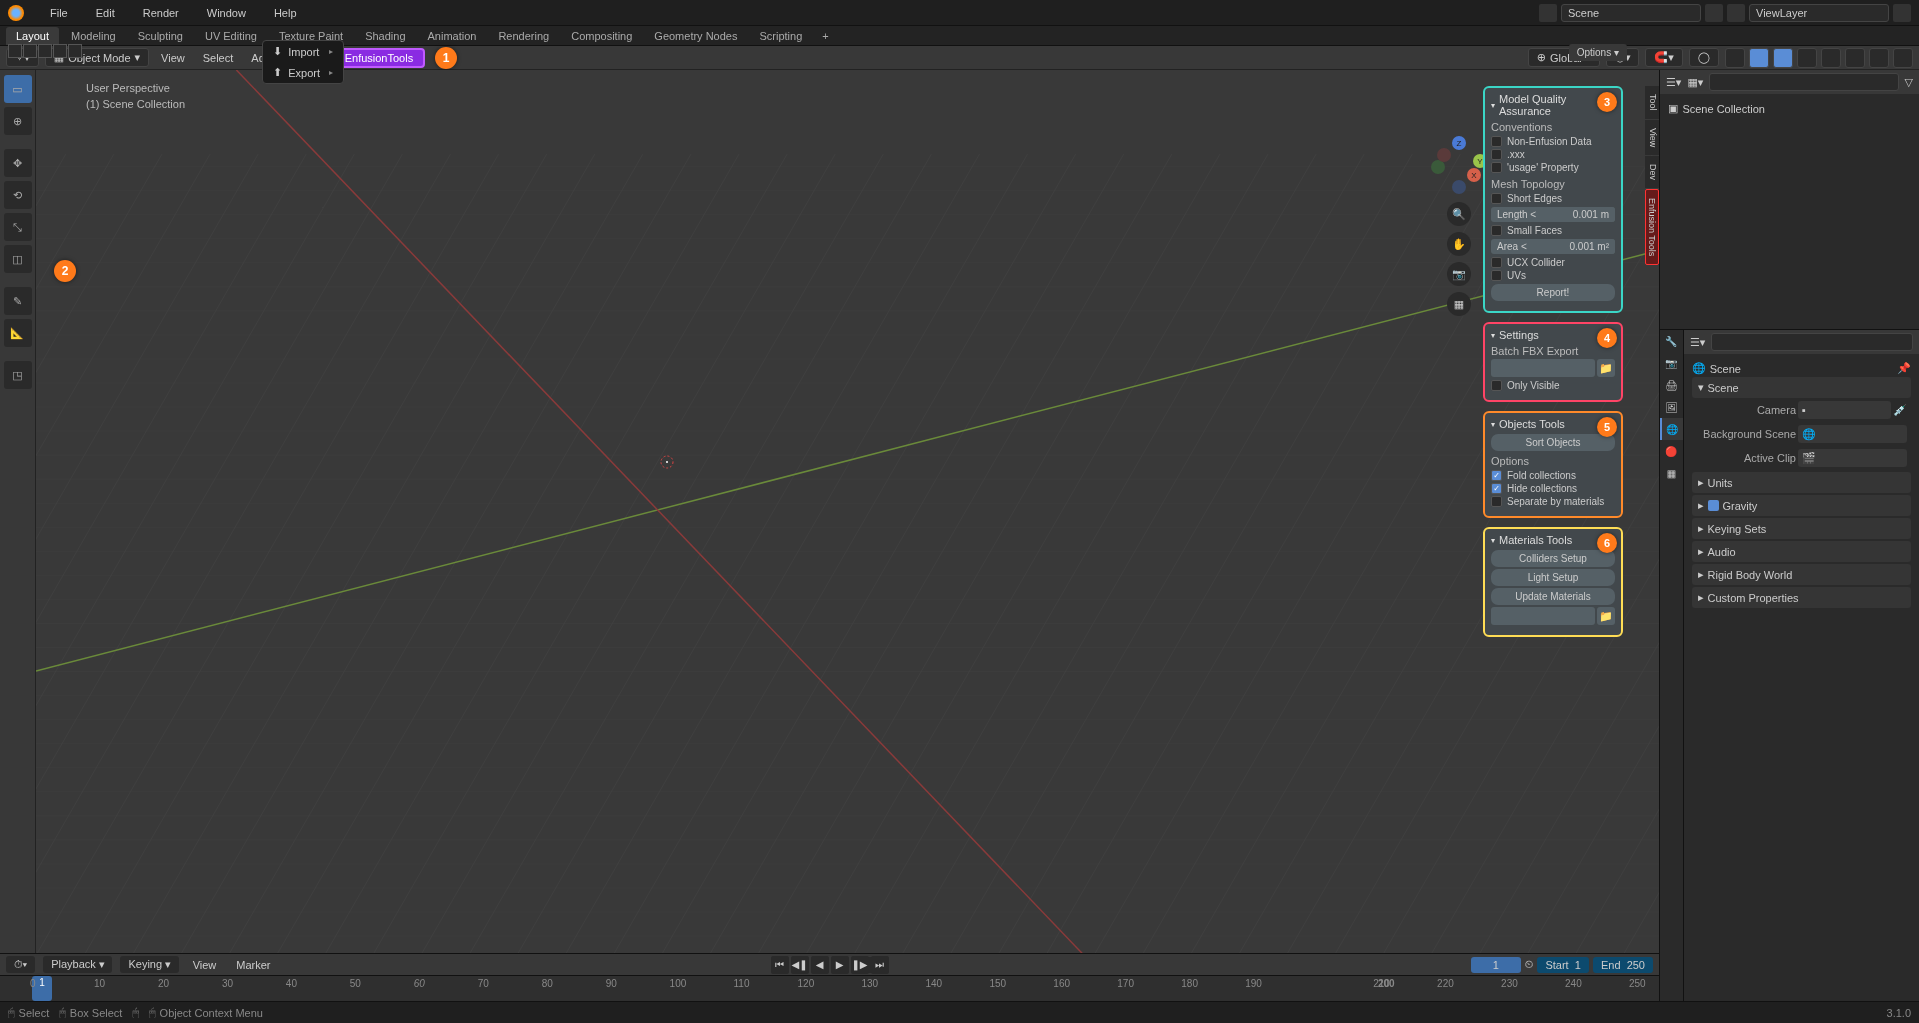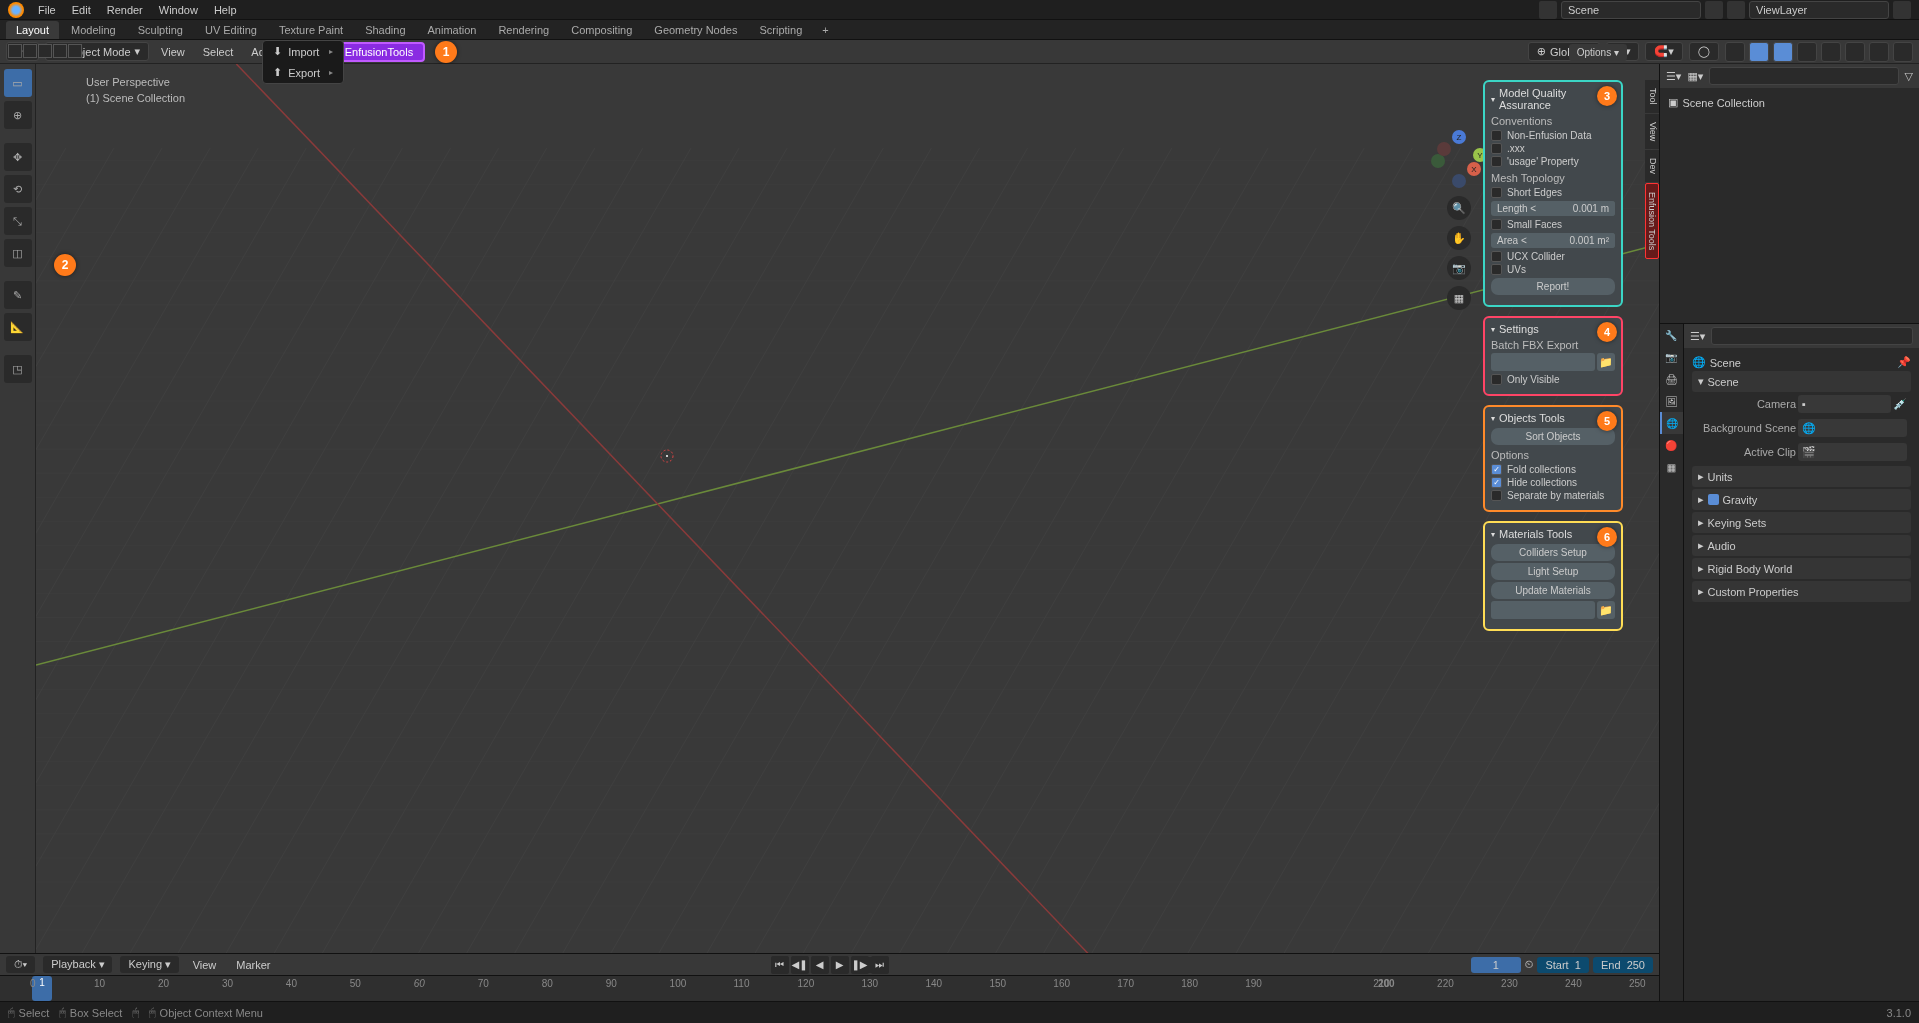--- a/index.html
+++ b/index.html
@@ -1,17 +1,17 @@
 <!DOCTYPE html>
 <html><head>
 <meta charset="utf-8">
 <style>
 *{margin:0;padding:0;box-sizing:border-box;font-family:-apple-system,sans-serif;user-select:none}
 body{background:#333;color:#ccc;font-size:11px;width:1919px;height:1023px;overflow:hidden;position:relative}
-.top-menu{height:20px;background:#1f1f1f;display:flex;align-items:center;padding:0 8px;gap:0;border-bottom:1px solid #111}
+.top-menu{height:26px;background:#1f1f1f;display:flex;align-items:center;padding:0 8px;gap:12px;border-bottom:1px solid #111}
 .top-menu .logo{width:16px;height:16px;background:radial-gradient(circle,#6ab2ff 30%,#ff8a00 60%);border-radius:50%;margin-right:6px}
 .top-menu span{padding:3px 8px;cursor:pointer}
 .top-right{margin-left:auto;display:flex;align-items:center;gap:4px}
 .top-right .sc-input{background:#2a2a2a;border:1px solid #444;padding:2px 6px;width:140px;border-radius:3px}
 .top-right .ico{width:18px;height:18px;background:#333;border-radius:2px;display:inline-block}
 .tabs{height:20px;background:#232323;display:flex;align-items:center;padding:0 6px;gap:2px;border-bottom:1px solid #111}
 .tabs span{padding:3px 10px;cursor:pointer;color:#aaa}
 .tabs span.active{background:#3a3a3a;color:#fff;border-radius:3px 3px 0 0}
 .tabs .plus{padding:3px 8px}
 

